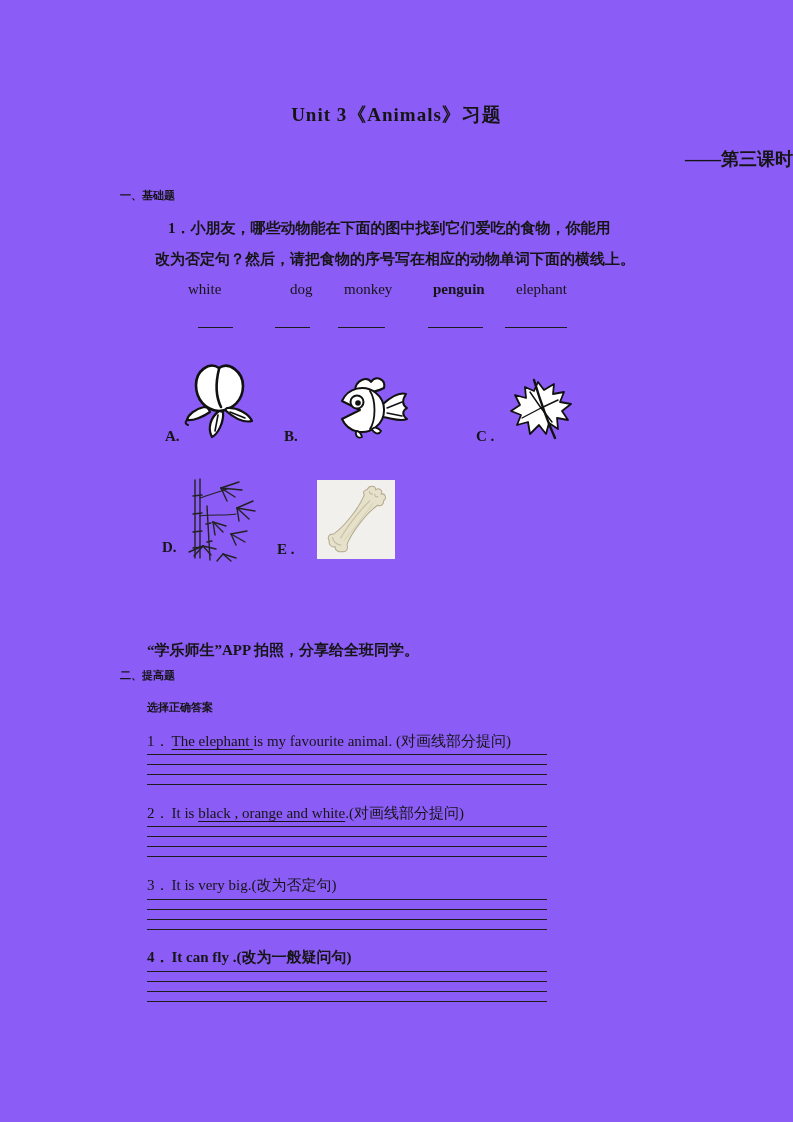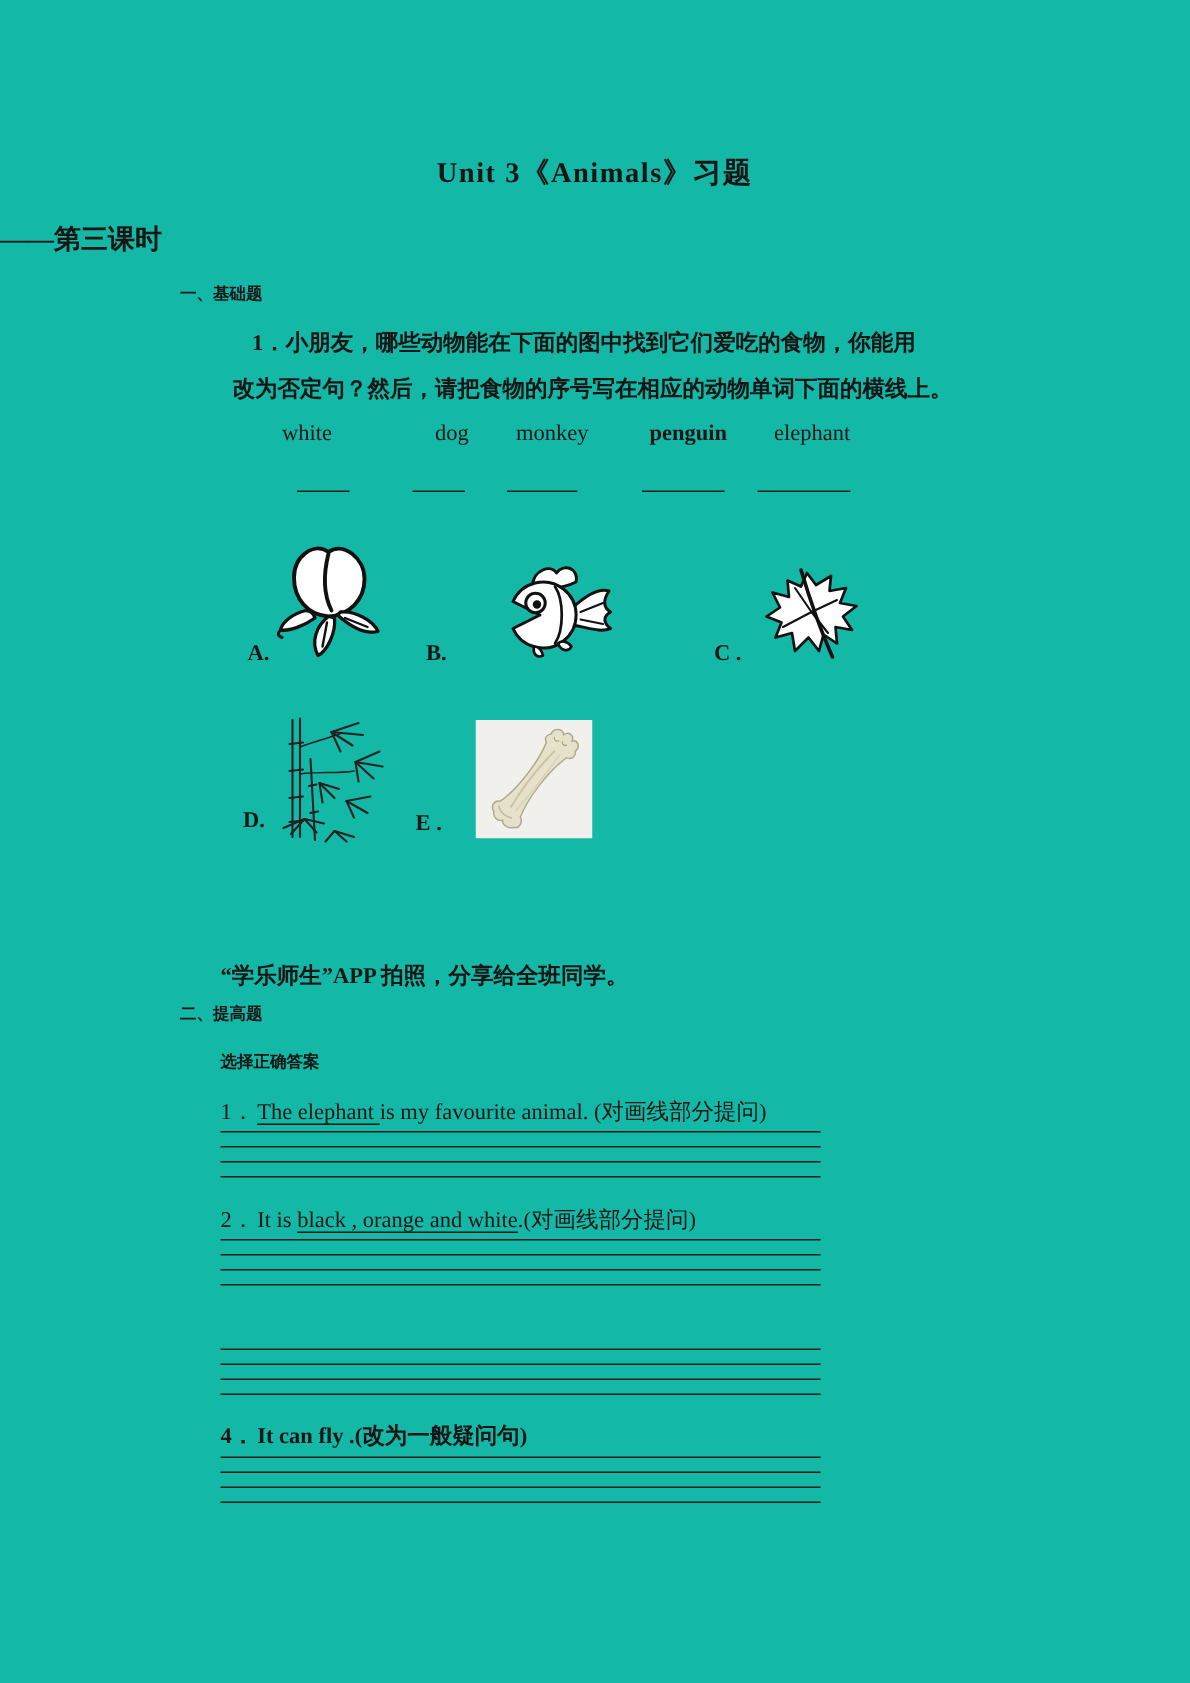--- a/index.html
+++ b/index.html
@@ -1,27 +1,27 @@
 <!DOCTYPE html>
 <html><head>
 <meta charset="utf-8">
 <style>
   html,body{margin:0;padding:0;background:#ffffff;}
   .page{
     position:relative;
     width:793px;height:1122px;
     margin:0 auto;
-    background:#14b8a6;
+    background:#8b5cf6;
     font-family:"Liberation Serif","DejaVu Serif",serif;
     color:#151515;
     overflow:hidden;
   }
   .abs{position:absolute;white-space:nowrap;}
   .title{font-size:19px;font-weight:bold;letter-spacing:1px;text-align:center;left:0;right:0;}
-  .subtitle{font-size:18px;font-weight:bold;text-align:left;left:0;right:0;}
+  .subtitle{font-size:18px;font-weight:bold;text-align:right;left:0;right:0;}
   .h-sec{font-size:11px;font-weight:bold;}
   .instr{font-size:15px;font-weight:600;}
   .word{font-size:15px;}
   .blank{border-top:1.6px solid #1c1c1c;height:0;}
   .itemlabel{font-size:15px;font-weight:bold;}
   .q{font-size:15px;}
   .q .num{margin-right:2px;}
   .q .u{text-decoration:underline;text-underline-offset:3px;}
   .ansgroup{width:400px;}
   .ans-line{border-top:1.6px solid #1c1c1c;height:9px;}
@@ -164,20 +164,23 @@
   <div class="abs q" style="left:147px;top:804px;">
     <span class="num">2．</span><span>It is </span><span class="u">black , orange and white</span><span>.(对画线部分提问)</span>
   </div>
   <div class="abs ansgroup" style="left:147px;top:826px;">
     <div class="ans-line"></div>
     <div class="ans-line"></div>
     <div class="ans-line"></div>
     <div class="ans-line"></div>
   </div>
 
+  <div class="abs q" style="left:147px;top:876px;">
+    <span class="num">3．</span><span>It is very big.(改为否定句)</span><span class="u"></span><span></span>
+  </div>
   <div class="abs ansgroup" style="left:147px;top:899px;">
     <div class="ans-line"></div>
     <div class="ans-line"></div>
     <div class="ans-line"></div>
     <div class="ans-line"></div>
   </div>
 
   <div class="abs q" style="left:147px;top:948px;font-weight:bold;">
     <span class="num">4．</span><span>It can fly .(改为一般疑问句)</span><span class="u"></span><span></span>
   </div>

